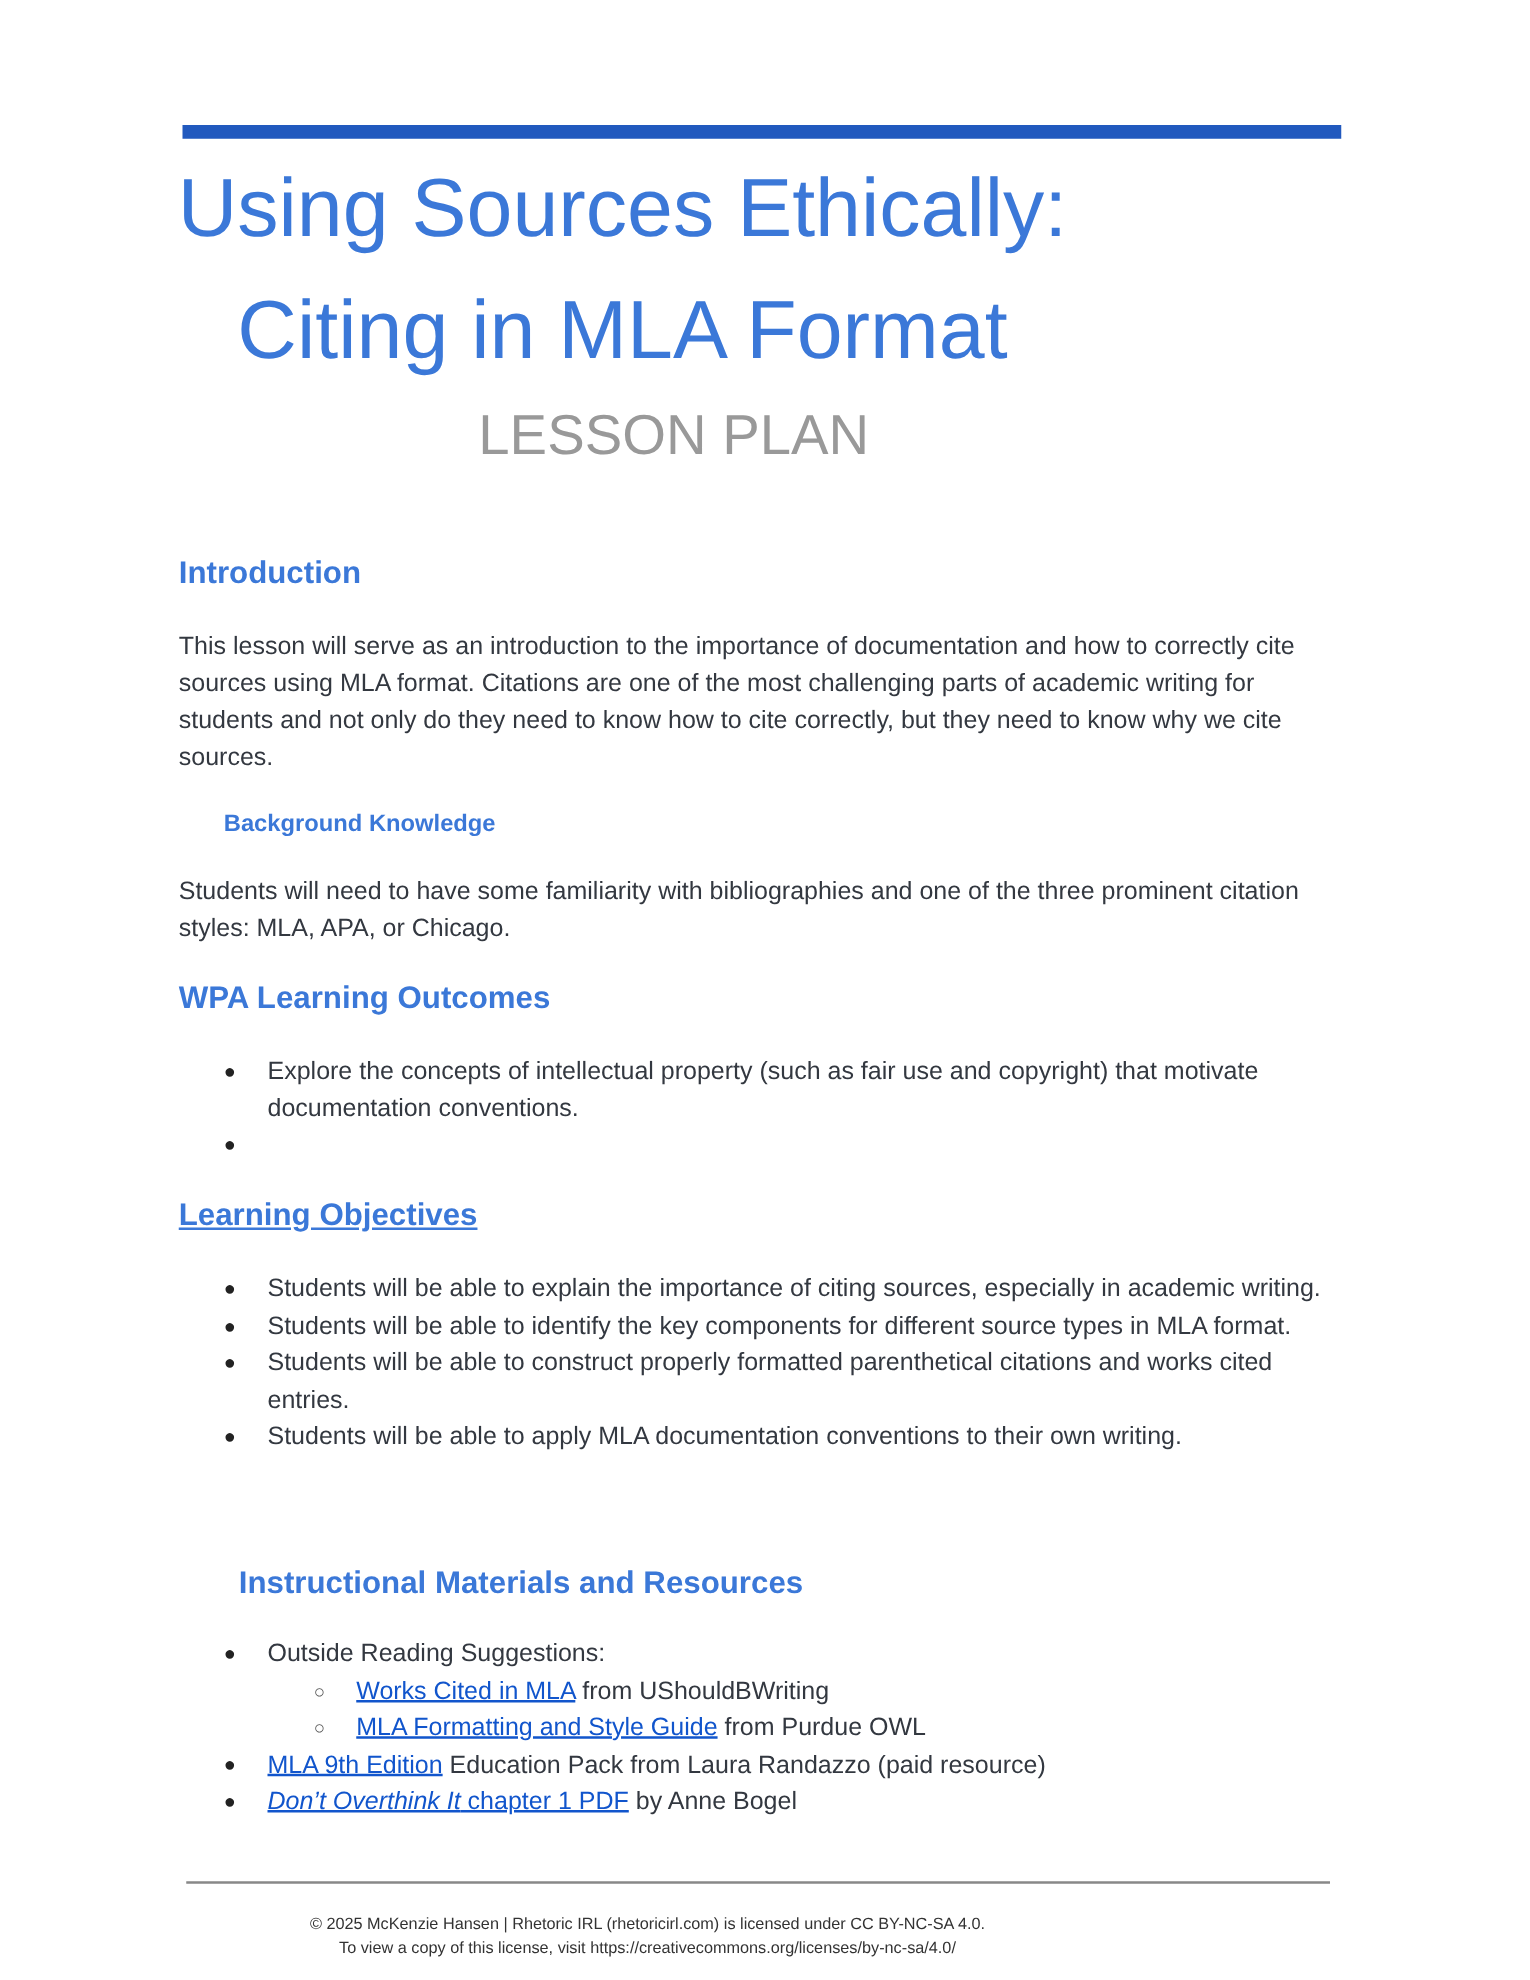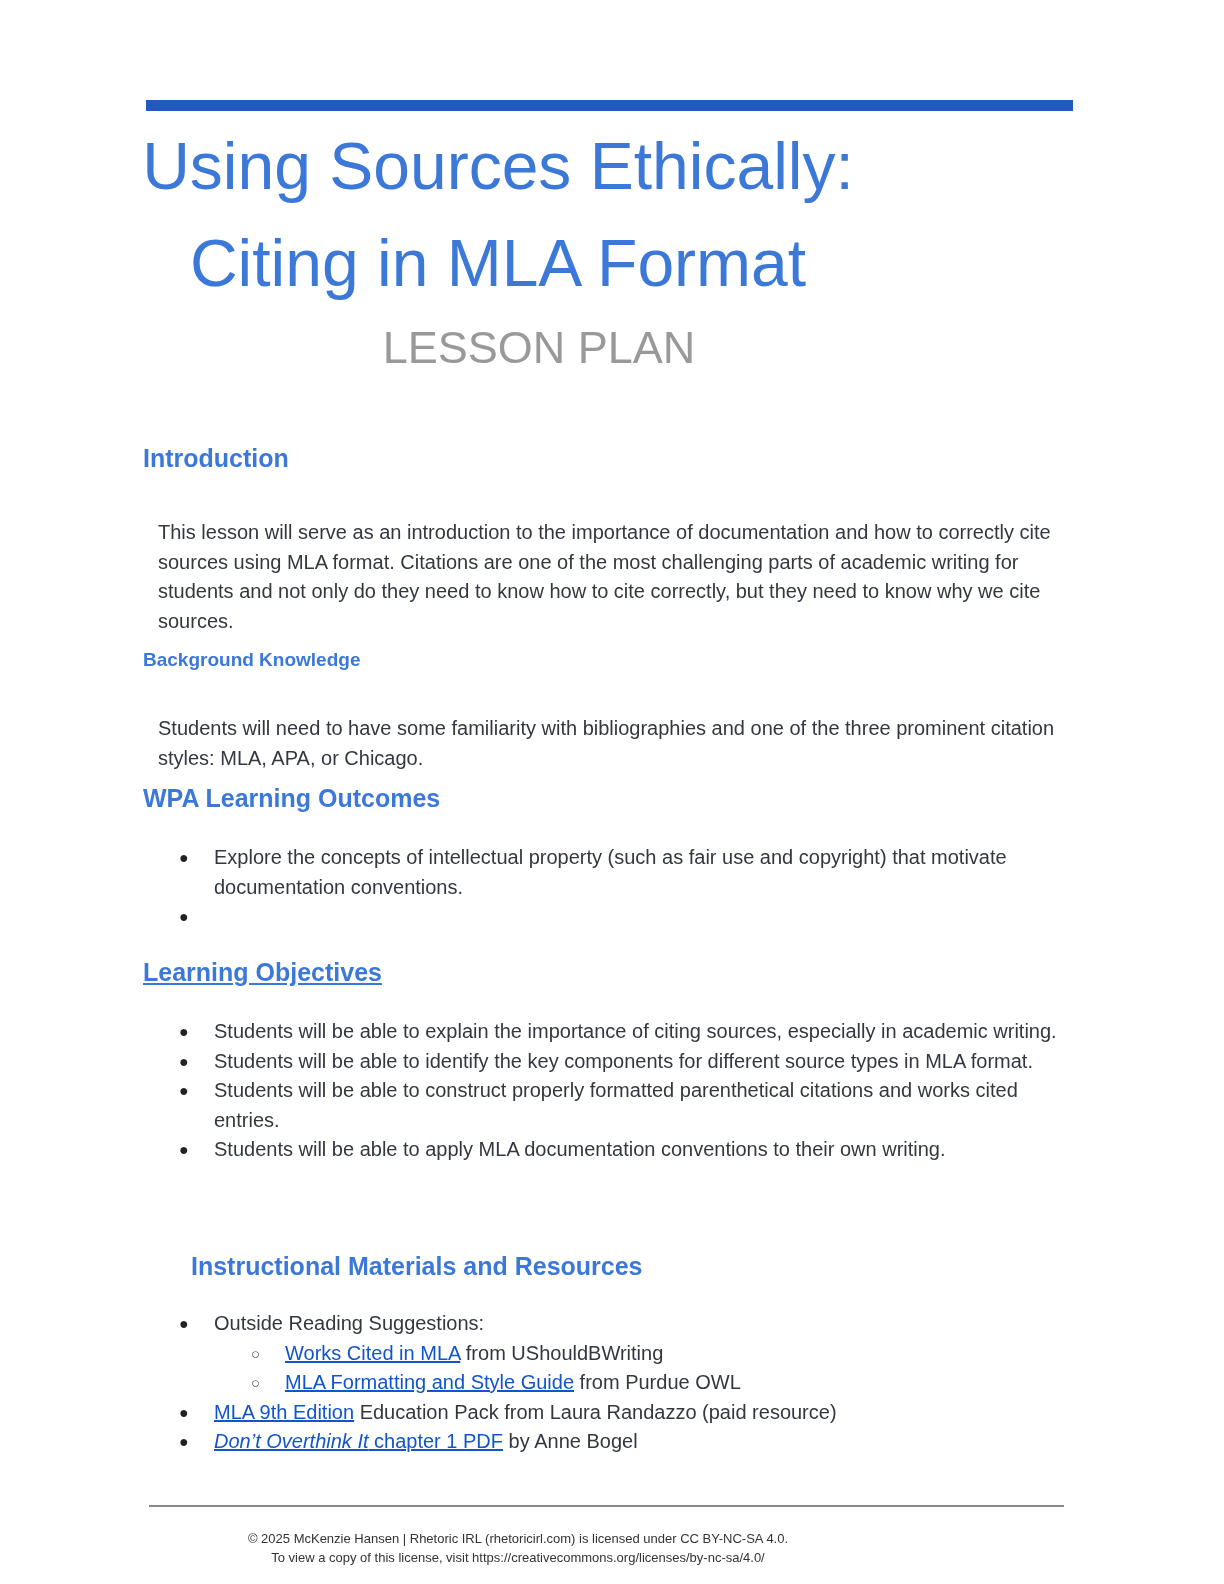--- a/index.html
+++ b/index.html
@@ -24,21 +24,21 @@
   }
   h2 {
     color: #3b78d8; font-size: 25px; font-weight: bold; margin: 0;
     position: absolute; left: 143px;
   }
   h3 {
     color: #3b78d8; font-size: 19px; font-weight: bold; margin: 0;
     position: absolute; left: 143px;
   }
   p.body {
-    position: absolute; left: 143px; width: 935px; margin: 15px;
+    position: absolute; left: 143px; width: 935px; margin: 0;
     font-size: 20px; line-height: 29.5px; color: #333840;
   }
   ul.list {
     position: absolute; left: 143px; width: 935px; margin: 0; padding: 0; list-style: none;
     font-size: 20px; line-height: 29.6px; color: #333840;
   }
   ul.list > li { position: relative; padding-left: 71px; }
   ul.list > li .bullet {
     position: absolute; left: 36px; top: 0; font-size: 16px; color: #222;
   }
@@ -62,21 +62,21 @@
 <body>
 
 <div class="top-rule"></div>
 <h1 class="title l1">Using Sources Ethically:</h1>
 <h1 class="title l2">Citing in MLA Format</h1>
 <div class="subtitle">LESSON PLAN</div>
 
 <h2 style="top:444px;">Introduction</h2>
 <p class="body" style="top:503px;">This lesson will serve as an introduction to the importance of documentation and how to correctly cite sources using MLA format. Citations are one of the most challenging parts of academic writing for students and not only do they need to know how to cite correctly, but they need to know why we cite sources.</p>
 
-<h3 style="top:649px;">Background Knowledge</h3>
+<h3 style="top:649px;margin-left:36px;">Background Knowledge</h3>
 <p class="body" style="top:699px;">Students will need to have some familiarity with bibliographies and one of the three prominent citation styles: MLA, APA, or Chicago.</p>
 
 <h2 style="top:784px;">WPA Learning Outcomes</h2>
 <ul class="list" style="top:843px;">
   <li><span class="bullet">●</span><span>Explore the concepts of intellectual property (such as fair use and copyright) that motivate documentation conventions.</span></li>
   <li><span class="bullet">●</span></li>
 </ul>
 
 <h2 style="top:958px;text-decoration:underline;">Learning Objectives</h2>
 <ul class="list" style="top:1017px;">

